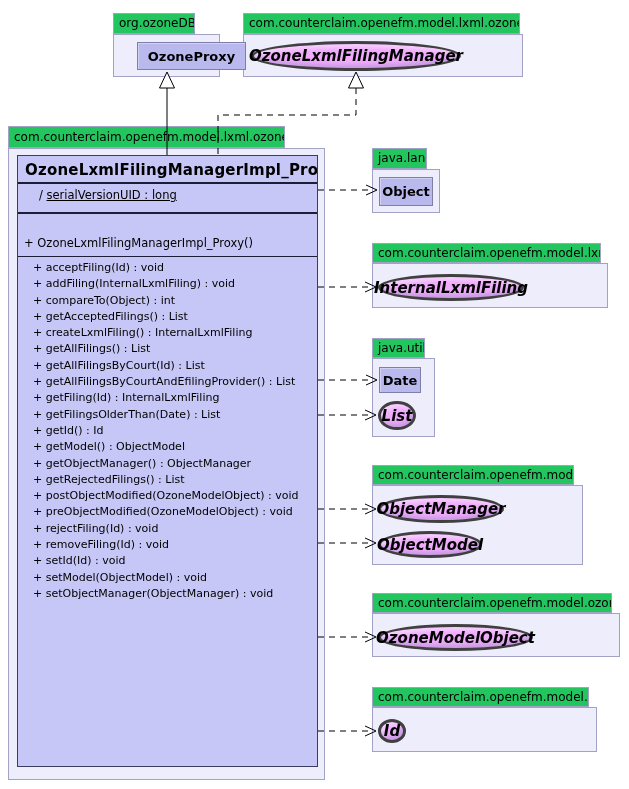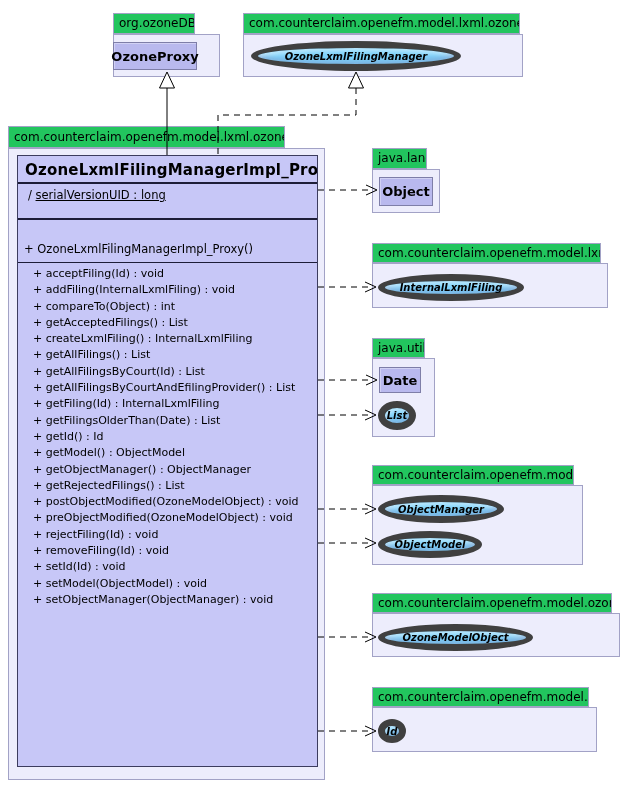--- a/index.html
+++ b/index.html
@@ -20,39 +20,39 @@
   
   .class-box {
     position:absolute; background:#b9b9ee; border:1px solid #7e7ea8;
     display:flex; align-items:center; justify-content:center;
     font-weight:bold; font-size:13px; white-space:nowrap; z-index:3;
     box-shadow: inset 1px 1px 0 rgba(255,255,255,0.35);
   }
 
   
   .iface-ellipse {
-    position:absolute; background:#7dd3fc; border:7px solid #404040;
+    position:absolute; background:#f0abfc; border:3px solid #404040;
     border-radius:50%;
     display:flex; align-items:center; justify-content:center;
-    font-weight:bold; font-style:italic; font-size:10px; white-space:nowrap; z-index:3;
+    font-weight:bold; font-style:italic; font-size:15px; white-space:nowrap; z-index:3;
     box-shadow: inset -2px -3px 4px rgba(120,120,175,0.35), inset 2px 3px 4px rgba(255,255,255,0.5);
   }
 
   
   .main-class {
     position:absolute; left:17px; top:155px; width:301px; height:612px;
     background:#c7c7f7; border:1px solid #3c3c5e; z-index:3;
   }
   .main-class .title {
     height:28px; line-height:28px; padding-left:7px;
     font-size:15px; font-weight:bold; letter-spacing:0.2px;
     border-bottom:2px solid #1d1d38; white-space:nowrap; overflow:hidden;
   }
   .main-class .attr-row {
-    height:36px; line-height:22px; padding-left:10px;
+    height:30px; line-height:22px; padding-left:21px;
     font-size:11.5px; border-bottom:2px solid #1d1d38; white-space:nowrap;
   }
   .main-class .attr-row .static-underline { text-decoration:underline; }
   .main-class .ctor-row {
     margin-top:20px; height:19px; line-height:19px; padding-left:6px;
     font-size:11.5px; white-space:nowrap;
   }
   .main-class .ctor-sep { border-bottom:1px solid #1d1d38; margin-top:3px; }
   .main-class .methods { padding-top:3px; }
   .method-row {
@@ -62,21 +62,21 @@
 
   #connectors { position:absolute; left:0; top:0; z-index:5; pointer-events:none; }
 </style>
 </head>
 <body>
 
 <div id="canvas">
 
   <div class="pkg-tab" style="left:113px;top:13px;width:82px;height:21px">org.ozoneDB</div>
   <div class="pkg-body" style="left:113px;top:34px;width:107px;height:43px"></div>
-  <div class="class-box" style="left:113px;top:42px;width:84px;height:28px">OzoneProxy</div>
+  <div class="class-box" style="left:137px;top:42px;width:109px;height:28px">OzoneProxy</div>
 
   <div class="pkg-tab" style="left:243px;top:13px;width:277px;height:21px">com.counterclaim.openefm.model.lxml.ozone</div>
   <div class="pkg-body" style="left:243px;top:34px;width:280px;height:43px"></div>
   <div class="iface-ellipse" style="left:251px;top:41px;width:210px;height:30px">OzoneLxmlFilingManager</div>
 
   <div class="pkg-tab" style="left:8px;top:126px;width:277px;height:22px;line-height:21px">com.counterclaim.openefm.model.lxml.ozone</div>
   <div class="pkg-body" style="left:8px;top:148px;width:317px;height:632px"></div>
 
   <div class="main-class">
     <div class="title">OzoneLxmlFilingManagerImpl_Proxy</div>

